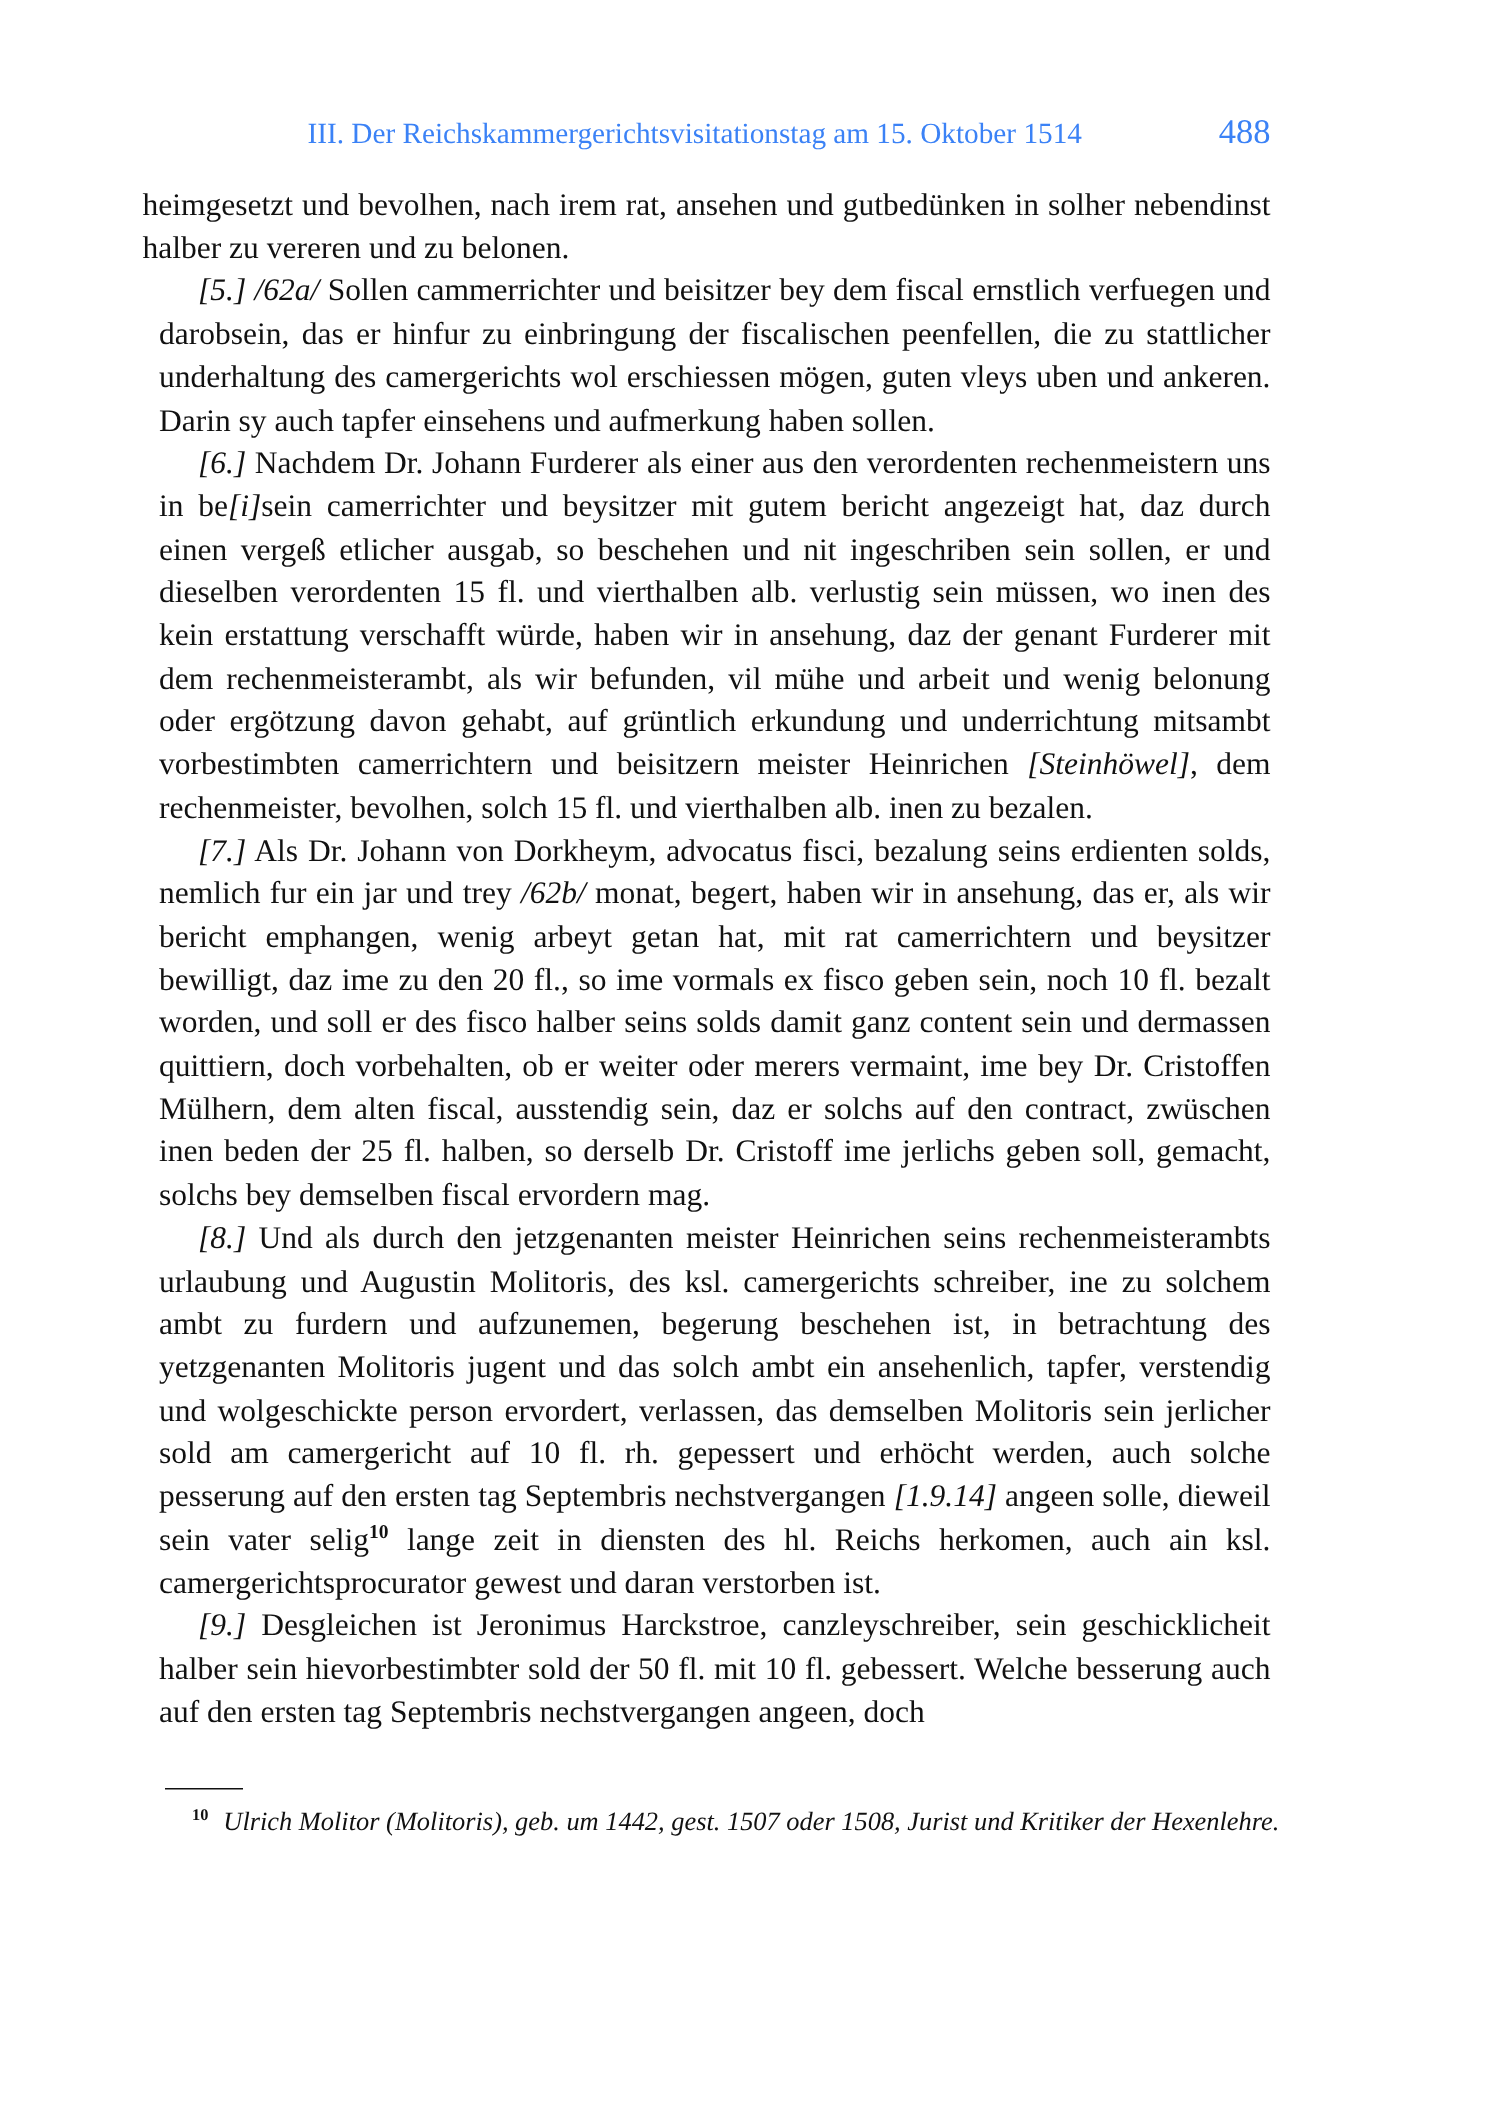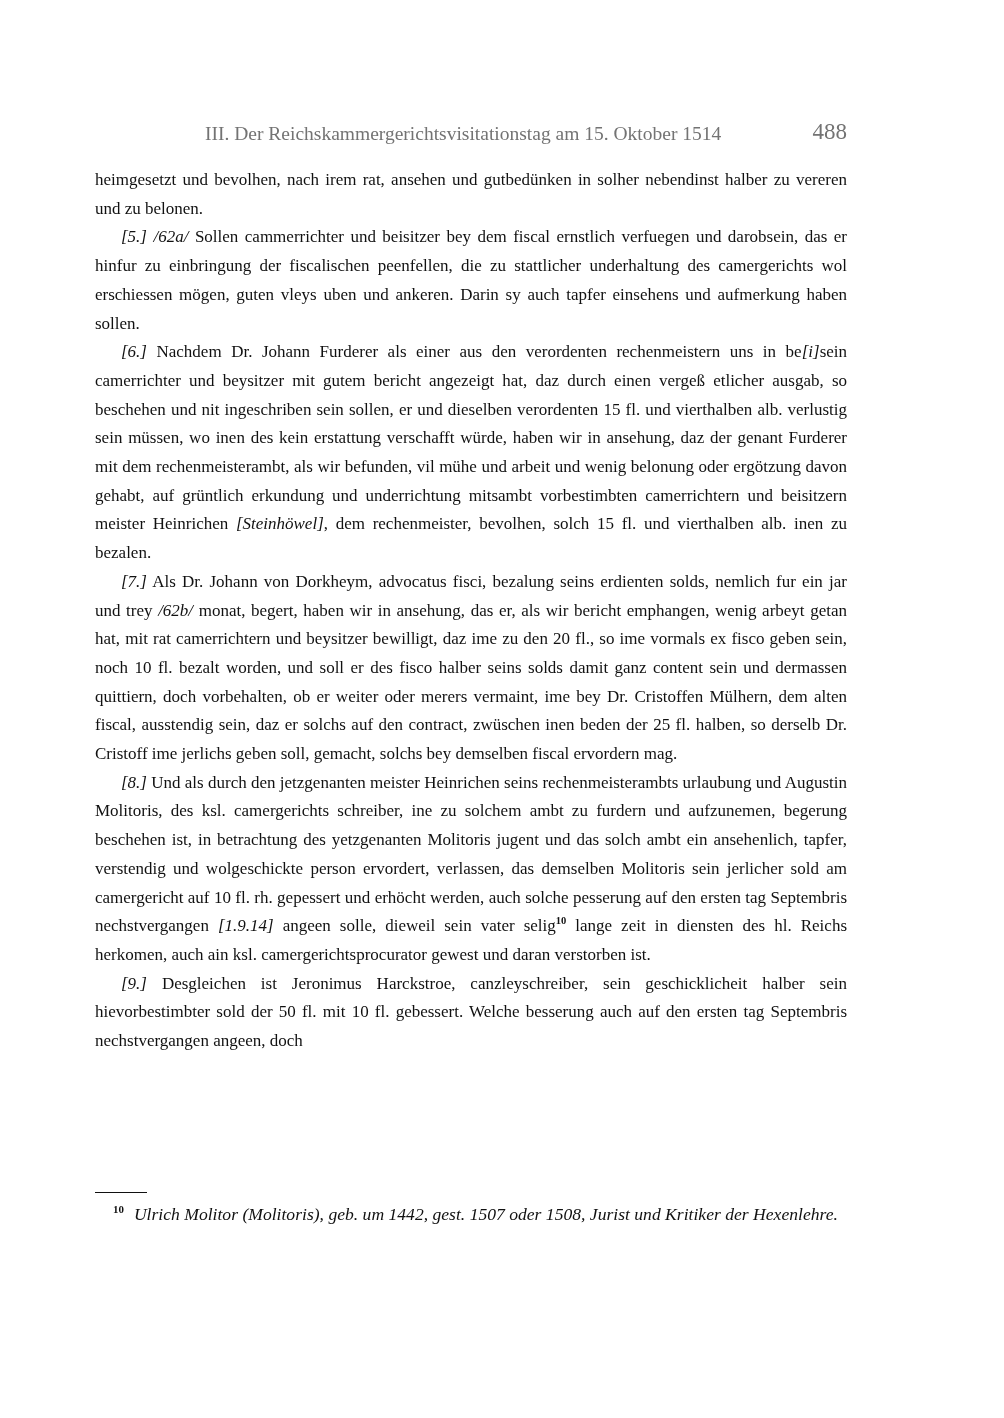--- a/index.html
+++ b/index.html
@@ -19,63 +19,64 @@
   }
   .content {
     position: absolute;
     left: 95px;
     top: 0;
     width: 752px;
   }
   .running-head {
     position: relative;
     height: 46px;
-    margin-top: 120px;
+    margin-top: 76px;
     font-size: 19.5px;
     line-height: 28px;
-    color: #737373;
+    color: #3b82f6;
   }
   .running-head-title {
     position: absolute;
     left: 110px;
     top: 0;
     white-space: nowrap;
   }
   .running-head-pageno {
     position: absolute;
     right: 0;
     top: -2px;
     font-size: 23px;
   }
   .body-text {
-    font-size: 17px;
+    font-size: 21px;
     line-height: 28.7px;
     text-align: justify;
     text-justify: inter-word;
     hyphens: manual;
   }
   .body-text p {
     margin: 0;
     text-indent: 0;
   }
   .body-text p.indent {
     text-indent: 26px;
+    margin-left: 11px;
   }
   .it {
     font-style: italic;
   }
   sup {
     font-size: 0.62em;
     vertical-align: super;
     line-height: 0;
     font-weight: bold;
   }
   .footnote-area {
     position: absolute;
-    left: 95px;
+    left: 110px;
     top: 1192px;
     width: 752px;
   }
   .footnote-rule {
     width: 52px;
     height: 0;
     border-top: 1.4px solid #111111;
     margin: 0 0 9px 0;
   }
   .footnote {

